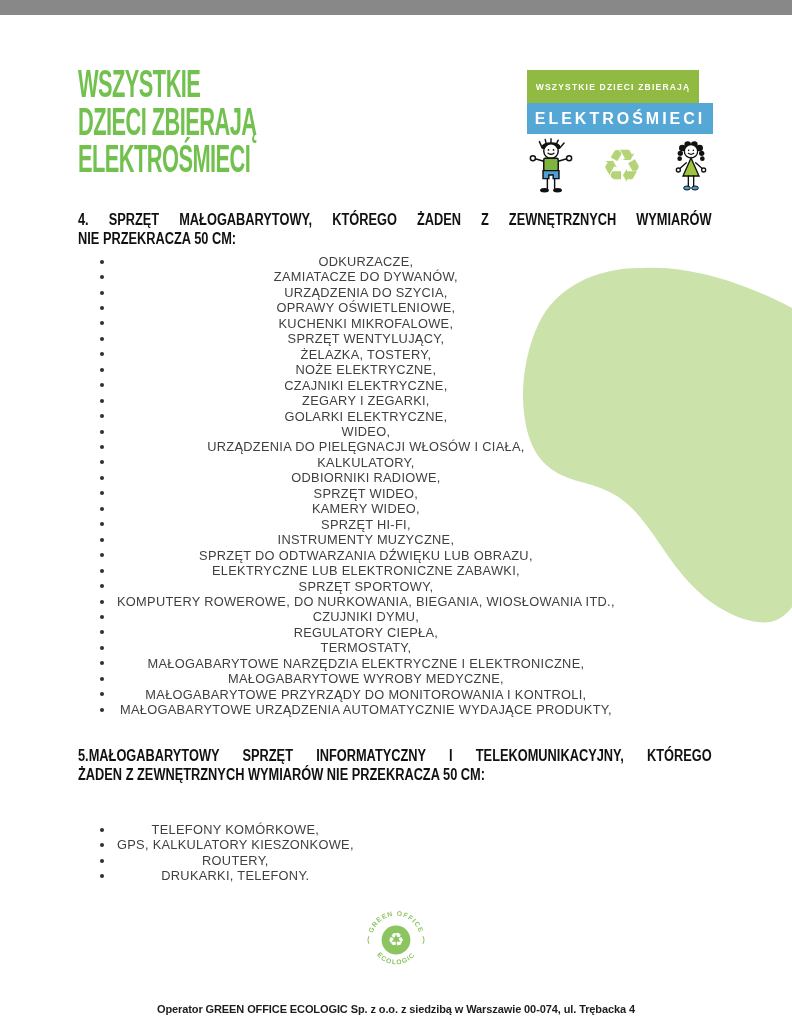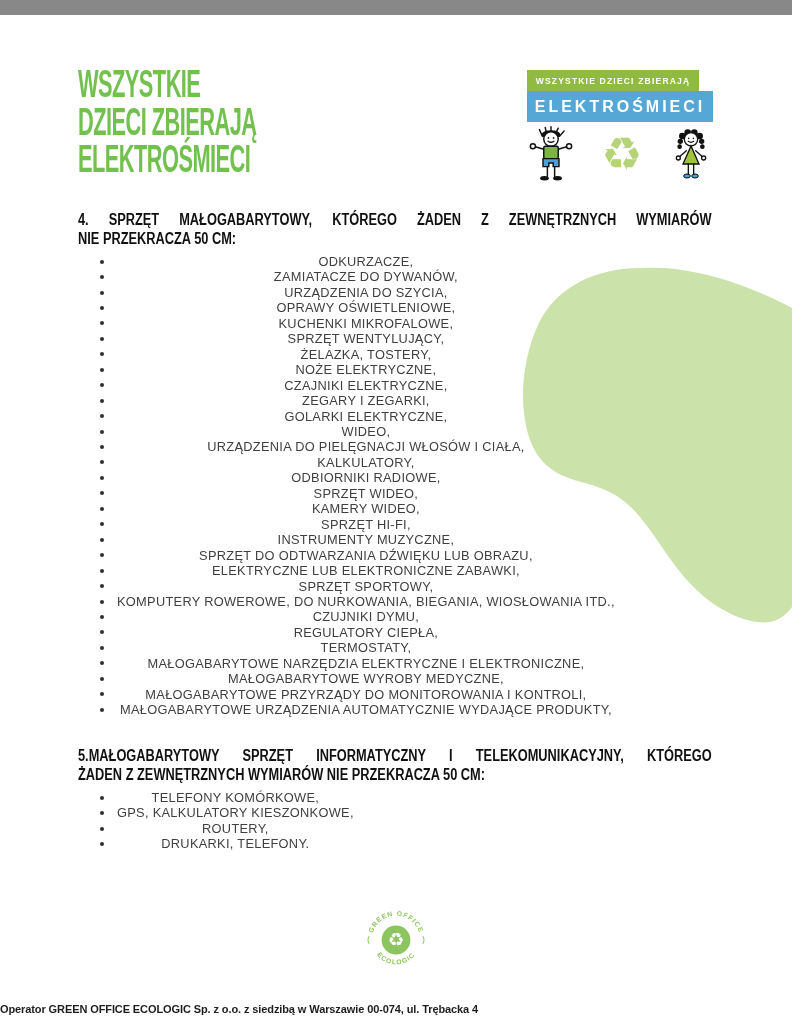--- a/index.html
+++ b/index.html
@@ -12,21 +12,21 @@
   .blob-svg{position:absolute;inset:0;z-index:0;pointer-events:none;}
   
   .title{position:absolute;left:78px;top:50px;z-index:1;}
   .title-line{
     font-size:39px;font-weight:bold;line-height:37.5px;color:var(--title-green);
     letter-spacing:-1px;transform:scaleX(0.56);transform-origin:0 0;white-space:nowrap;
   }
   
   .logo{position:absolute;left:527px;top:55px;width:186px;z-index:1;}
   .logo-banner-top{
-    width:172px;height:21px;background:var(--logo-banner-green);
+    width:172px;height:33px;background:var(--logo-banner-green);
     color:#fff;font-weight:bold;font-size:8.5px;letter-spacing:1.2px;
     display:flex;align-items:center;justify-content:center;white-space:nowrap;
   }
   .logo-banner-main{
     width:186px;height:31px;background:var(--logo-banner-blue);
     color:#fff;font-weight:bold;font-size:16px;letter-spacing:3px;
     display:flex;align-items:center;justify-content:center;white-space:nowrap;
   }
   .logo-figures{
     width:186px;height:62px;background:#fff;display:flex;
@@ -41,37 +41,37 @@
   .sec4{top:195px;}
   .sec5{top:731px;}
   .h-line{
     width:792px;transform:scaleX(0.80);transform-origin:0 0;
     font-size:16px;font-weight:bold;line-height:19px;white-space:nowrap;
   }
   .h-line.justify{white-space:normal;text-align:justify;text-align-last:justify;}
   
   .item-list{position:absolute;left:95px;z-index:1;list-style:none;margin:0;padding:0;}
   .list1{top:239px;}
-  .list2{top:775px;}
+  .list2{top:807px;}
   .item-list li{
     position:relative;padding-left:22px;font-size:12.8px;line-height:15.45px;
     color:var(--body-text);letter-spacing:0.3px;white-space:nowrap;text-align:center;
   }
   .item-list li::before{
     content:"";position:absolute;left:5px;top:5.6px;width:4px;height:4px;
     border-radius:50%;background:#2f2f2f;
   }
   
   .stamp{position:absolute;left:364px;top:893px;z-index:1;}
   .stamp text{font-family:"Liberation Sans",sans-serif;}
   .stamp .arc-text{font-size:10.5px;font-weight:bold;letter-spacing:1.6px;fill:var(--stamp-green);}
   .stamp .stamp-recycle{font-family:"DejaVu Sans",sans-serif;font-size:29px;fill:#ffffff;}
   
   .footer{
-    position:absolute;left:0;top:988px;width:792px;z-index:1;
+    position:absolute;left:0;top:988px;width:792px;z-index:1;text-align:center;
     font-size:11px;font-weight:bold;color:#1d1d1d;letter-spacing:-0.1px;
   }
   
   .kid-svg .skin{fill:#fff;stroke:#111;stroke-width:2;}
   .kid-svg .limb{stroke:#111;stroke-width:2;fill:none;stroke-linecap:round;}
 </style>
 </head>
 <body>
 
 <div class="page">

